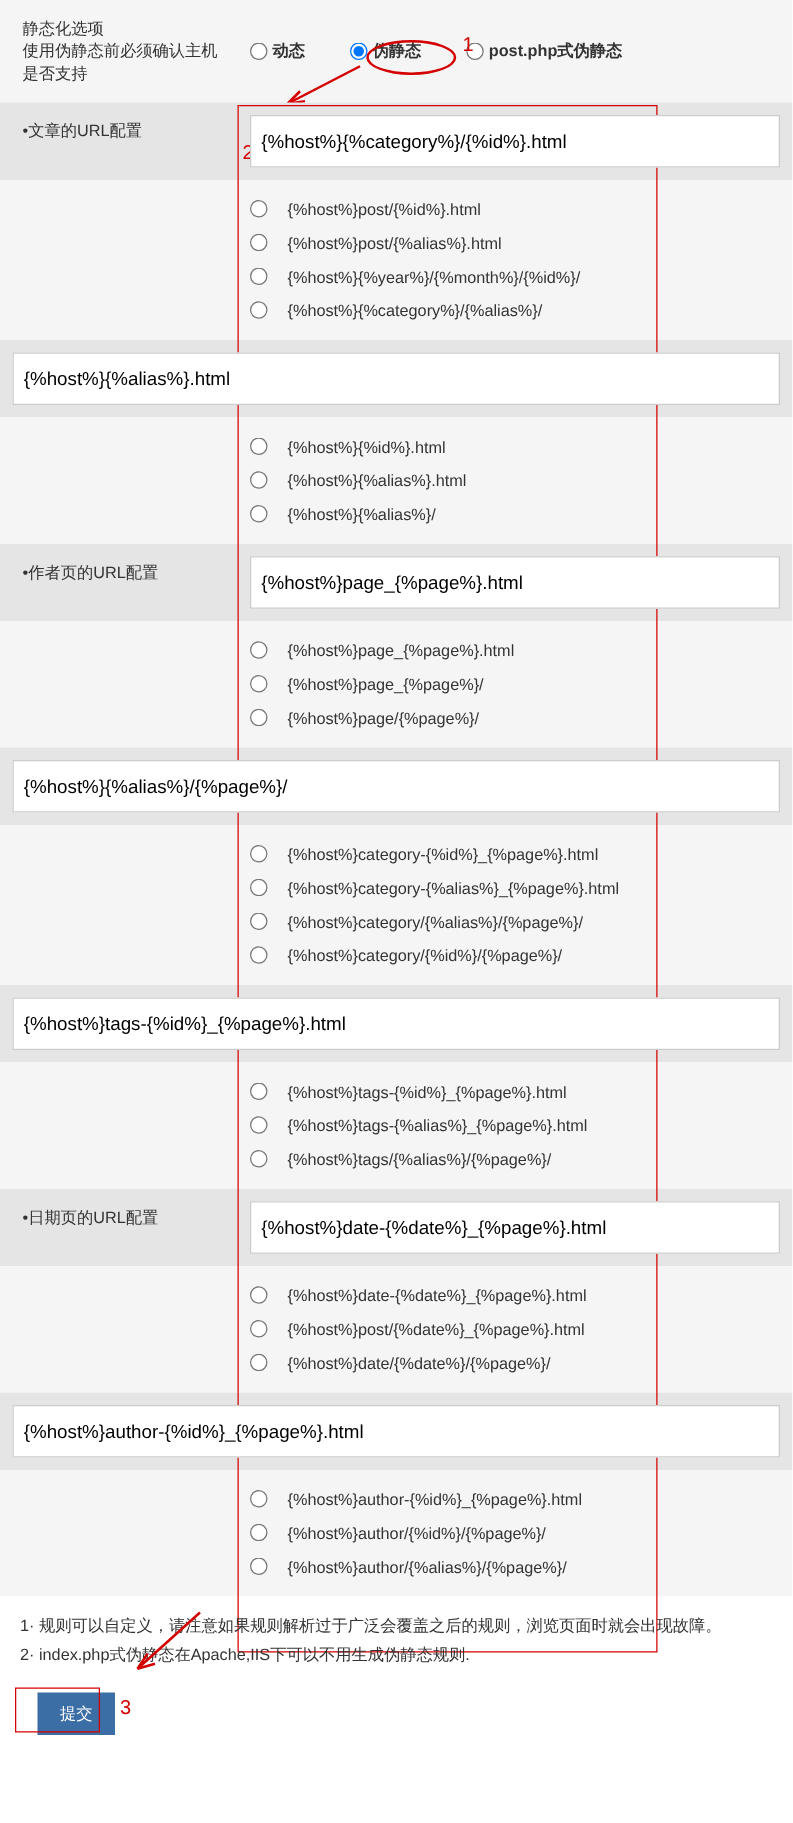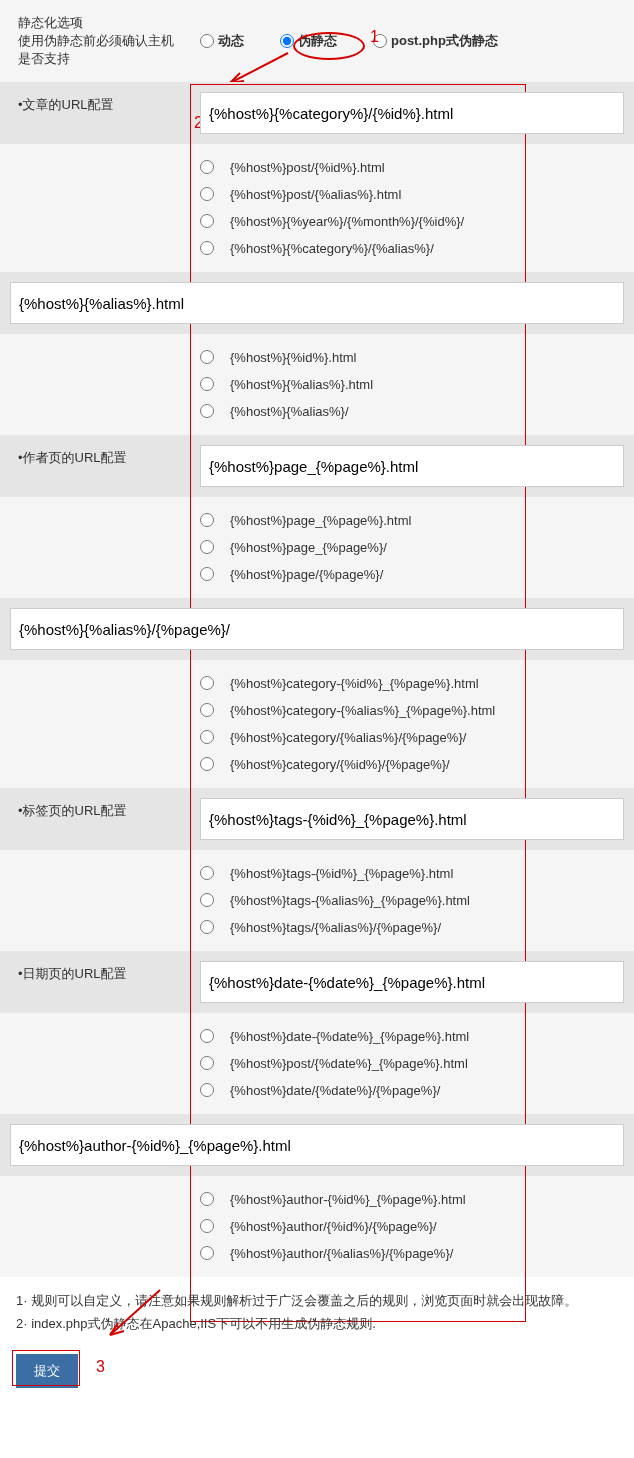--- a/index.html
+++ b/index.html
@@ -10,21 +10,21 @@
 .row-alt { background: #f5f5f5; }
 .row-white { background: #e5e5e5; }
 .radio-line { display: flex; align-items: flex-start; gap: 16px; padding: 6px 0; }
 .radio-top-group { display: flex; align-items: center; gap: 8px; padding: 4px 0; }
 .top-radio-item { display: flex; align-items: center; gap: 4px; margin-right: 28px; }
 input[type="radio"] { width: 14px; height: 14px; }
 input[type="text"] { width: 100%; height: 42px; padding: 4px 8px; border: 1px solid #ccc; font-size: 15px; font-family: inherit; }
 .radio-label { font-size: 13px; }
 .bold { font-weight: bold; }
 .notes { padding: 12px 16px; font-size: 13px; line-height: 1.8; }
-.submit-btn { display: inline-block; background: #3a6ea5; color: #fff; border: none; padding: 8px 18px; font-size: 13px; cursor: pointer; margin: 6px 16px 16px; }
+.submit-btn { display: inline-block; background: #3a6ea5; color: #fff; border: none; padding: 8px 18px; font-size: 13px; cursor: pointer; margin: 6px 30px 16px; }
 .anno { position: absolute; color: #d40000; font-size: 16px; font-family: Arial; }
 .anno-circle { position: absolute; border: 2px solid #d40000; border-radius: 50%; }
 .anno-box { position: absolute; border: 1px solid #d40000; }
 .anno-arrow { position: absolute; }
 .section-label { display:block; }
 </style>
 </head>
 <body>
 
 <div class="row row-alt" style="position:relative;">
@@ -147,21 +147,20 @@
             <input type="radio" name="sec3" style="">
             <span class="radio-label">{%host%}category/{%alias%}/{%page%}/</span>
           </div>
           <div class="radio-line">
             <input type="radio" name="sec3" style="">
             <span class="radio-label">{%host%}category/{%id%}/{%page%}/</span>
           </div>
         </div>
       </div>
       <div class="row row-white">
-        <div class="label-cell">•标签页的URL配置</div>
         <div class="content-cell"><input type="text" value="{%host%}tags-{%id%}_{%page%}.html" style=""></div>
       </div>
       <div class="row row-alt">
         <div class="label-cell"></div>
         <div class="content-cell">
           <div class="radio-line">
             <input type="radio" name="sec4" style="">
             <span class="radio-label">{%host%}tags-{%id%}_{%page%}.html</span>
           </div>
           <div class="radio-line">

